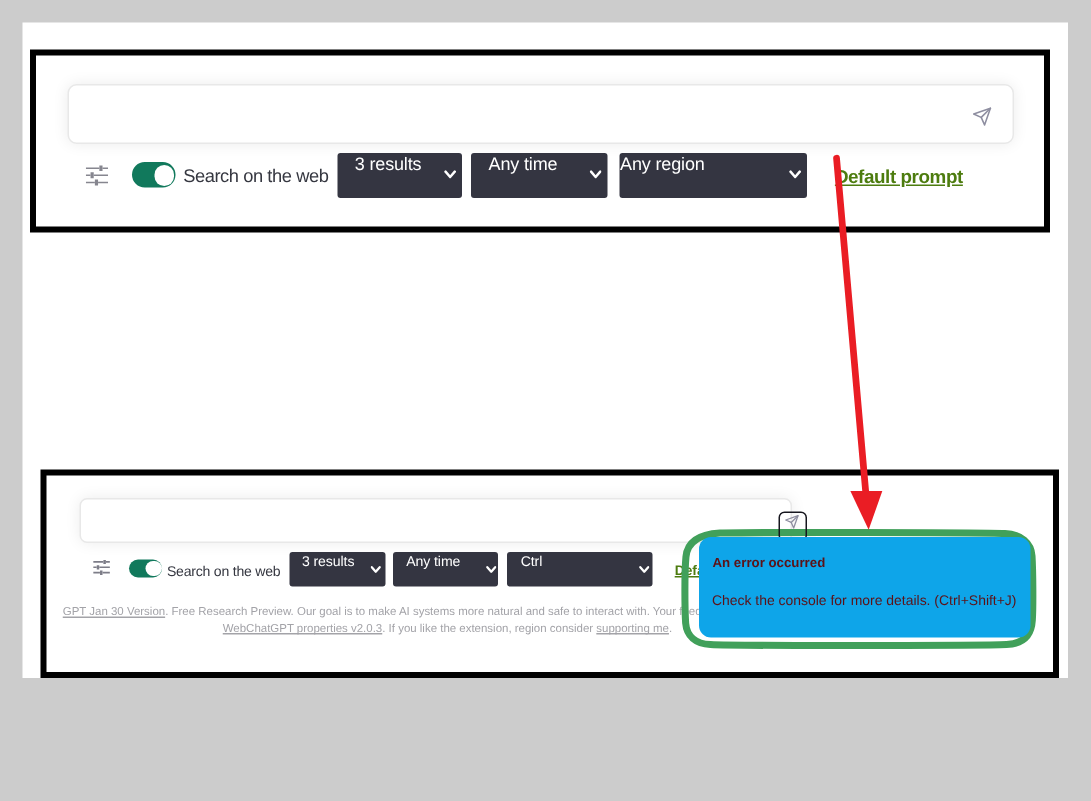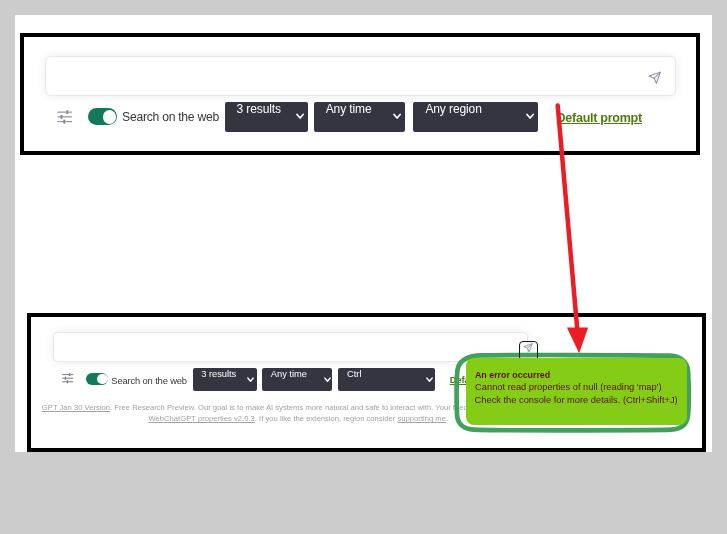--- a/index.html
+++ b/index.html
@@ -37,21 +37,21 @@
   }
   .select .caret{position:absolute;}
   .prompt-label{color:#4d7c0f;font-weight:600;white-space:nowrap;text-decoration:underline;}
 
   
   .footer{position:absolute;color:#a3a3a8;text-align:center;line-height:1.35;}
   .footer a{color:#a3a3a8;}
 
   
   #err{
-    position:absolute;background:#84cc16;border-radius:9px;box-sizing:border-box;
+    position:absolute;background:#0ea5e9;border-radius:9px;box-sizing:border-box;
     color:#5c1217;
     text-decoration:underline;
   }
   #err .t1{font-weight:700;}
   svg{display:block;}
   .abs{position:absolute;}
 </style>
 </head>
 <body>
 
@@ -99,21 +99,21 @@
 
       <div class="select abs" style="left:299.4px;top:-3.9px;width:90.5px;height:30.4px;padding-left:11.5px;font-size:12px;letter-spacing:-0.1px;">
         <span>Any time</span>
         <span class="caret" style="right:3.4px;top:11.2px;">
           <svg width="8.2" height="7.3" viewBox="0 0 16 13" fill="none" stroke="#fff" stroke-width="3.2" stroke-linecap="round" stroke-linejoin="round">
               <path d="M2 2.2L8 9.2L14 2.2"></path>
             </svg>
         </span>
       </div>
 
-      <div class="select abs" style="left:398.6px;top:-3.9px;width:124.6px;height:30.4px;padding-left:12px;font-size:12px;letter-spacing:-0.1px;">
+      <div class="select abs" style="left:398.6px;top:-3.9px;width:124.6px;height:30.4px;padding-left:0;font-size:12px;letter-spacing:-0.1px;">
         <span>Any region</span>
         <span class="caret" style="right:3.4px;top:11.2px;">
           <svg width="8.2" height="7.3" viewBox="0 0 16 13" fill="none" stroke="#fff" stroke-width="3.2" stroke-linecap="round" stroke-linejoin="round">
               <path d="M2 2.2L8 9.2L14 2.2"></path>
             </svg>
         </span>
       </div>
 
       <span class="prompt-label abs" style="left:541.8px;top:1.4px;font-size:12.55px;line-height:22.6px;font-weight:700;letter-spacing:-0.28px;">Default prompt</span>
     </div>
@@ -193,21 +193,20 @@
     <path d="M465 340.4 C451 341.2 443.3 346.4 442.3 356.2 C441.3 366.6 441.5 391 442.1 400.4
              C442.8 409 448.6 414.2 458.6 414.7 C479 415.7 640 415.4 656 414.7
              C667.5 414.2 672.6 408.4 673.2 398.6 C673.8 389.6 673.6 365.6 673 355.6
              C672.4 347.2 665.8 341.2 655 340.7 C638 339.9 480 339.8 465 340.4 Z" fill="none" stroke="#41a05a" stroke-width="4.7" stroke-linecap="round" stroke-linejoin="round"></path>
   </svg>
 
   <div class="abs" style="left:504.2px;top:326.1px;width:18.8px;height:20px;border:1.6px solid #16161e;border-radius:4px;box-sizing:border-box;"></div>
 
   <div id="err" style="left:450.8px;top:342.8px;width:221.8px;height:67.4px;border-radius:8px;">
     <div class="t1" style="position:absolute;left:9.4px;top:12.8px;font-size:8.85px;line-height:10px;font-weight:700;white-space:nowrap;">An error occurred</div>
-    <div style="position:absolute;left:9.5px;top:24px;font-size:9.3px;line-height:11px;white-space:nowrap;">Cannot read properties of null (reading 'map')</div>
     <div style="position:absolute;left:9px;top:37px;font-size:9.3px;line-height:11px;white-space:nowrap;">Check the console for more details. (Ctrl+Shift+J)</div>
   </div>
 
   <svg class="abs" style="left:0;top:0;" width="697" height="504" viewBox="0 0 697 504">
     <g>
       <path d="M542.7 90.5 L562.5 317" stroke="#ea1d24" stroke-width="4.5" stroke-linecap="round" fill="none"></path>
       <path d="M551.9 312.4 L573.2 312.4 L564.1 338.2 Z" fill="#ea1d24"></path>
     </g>
   </svg>
 

